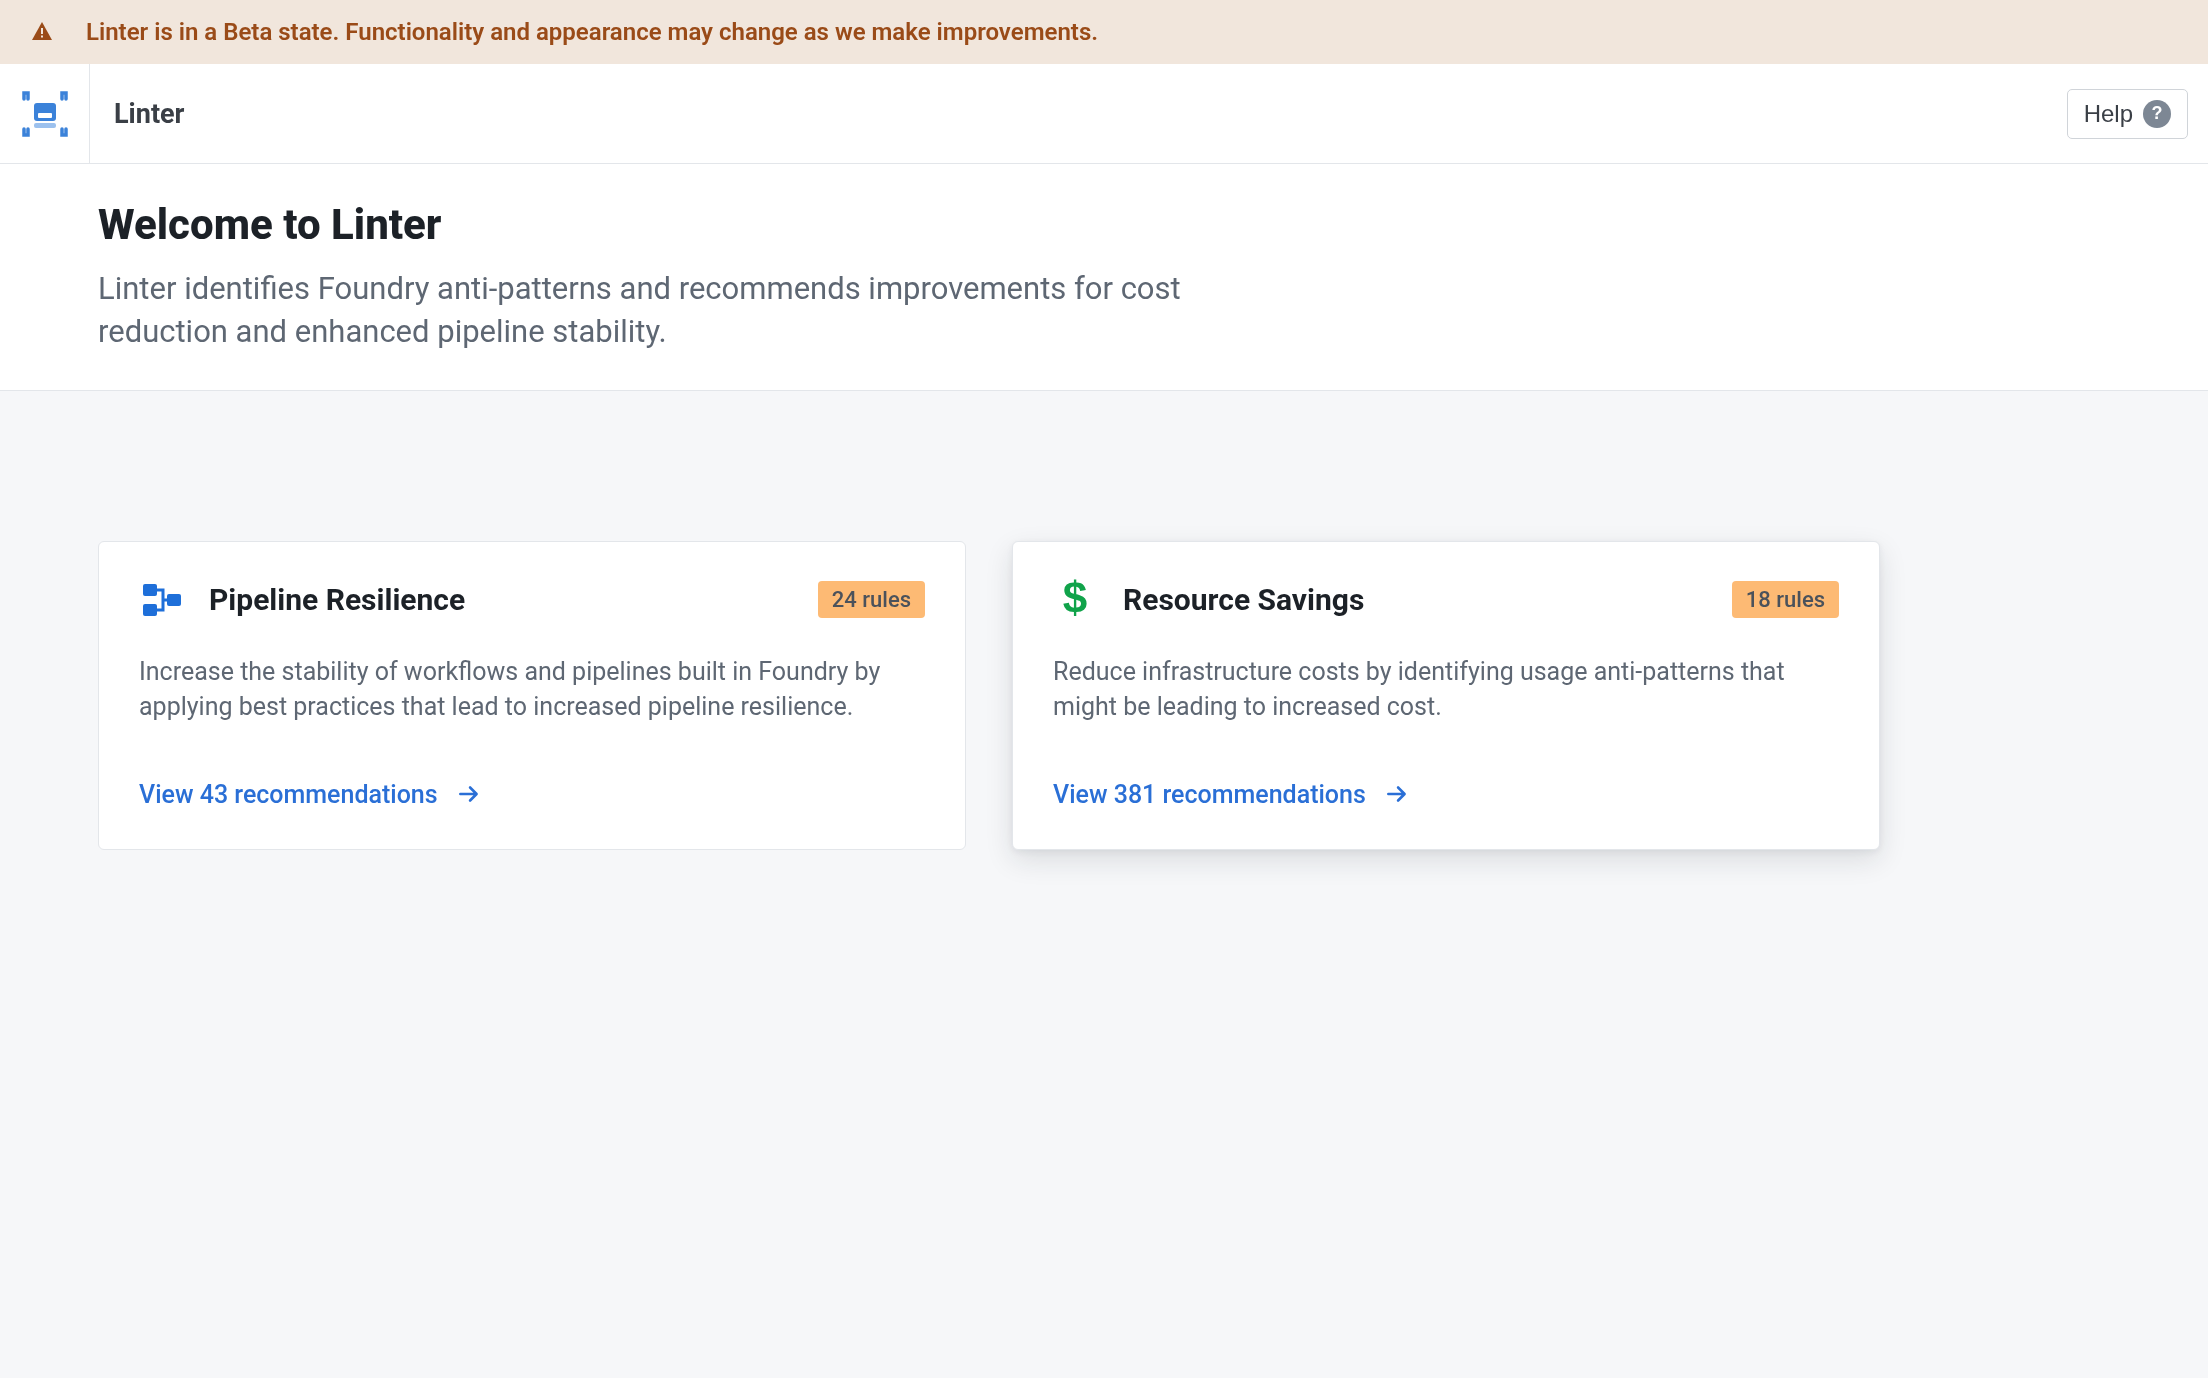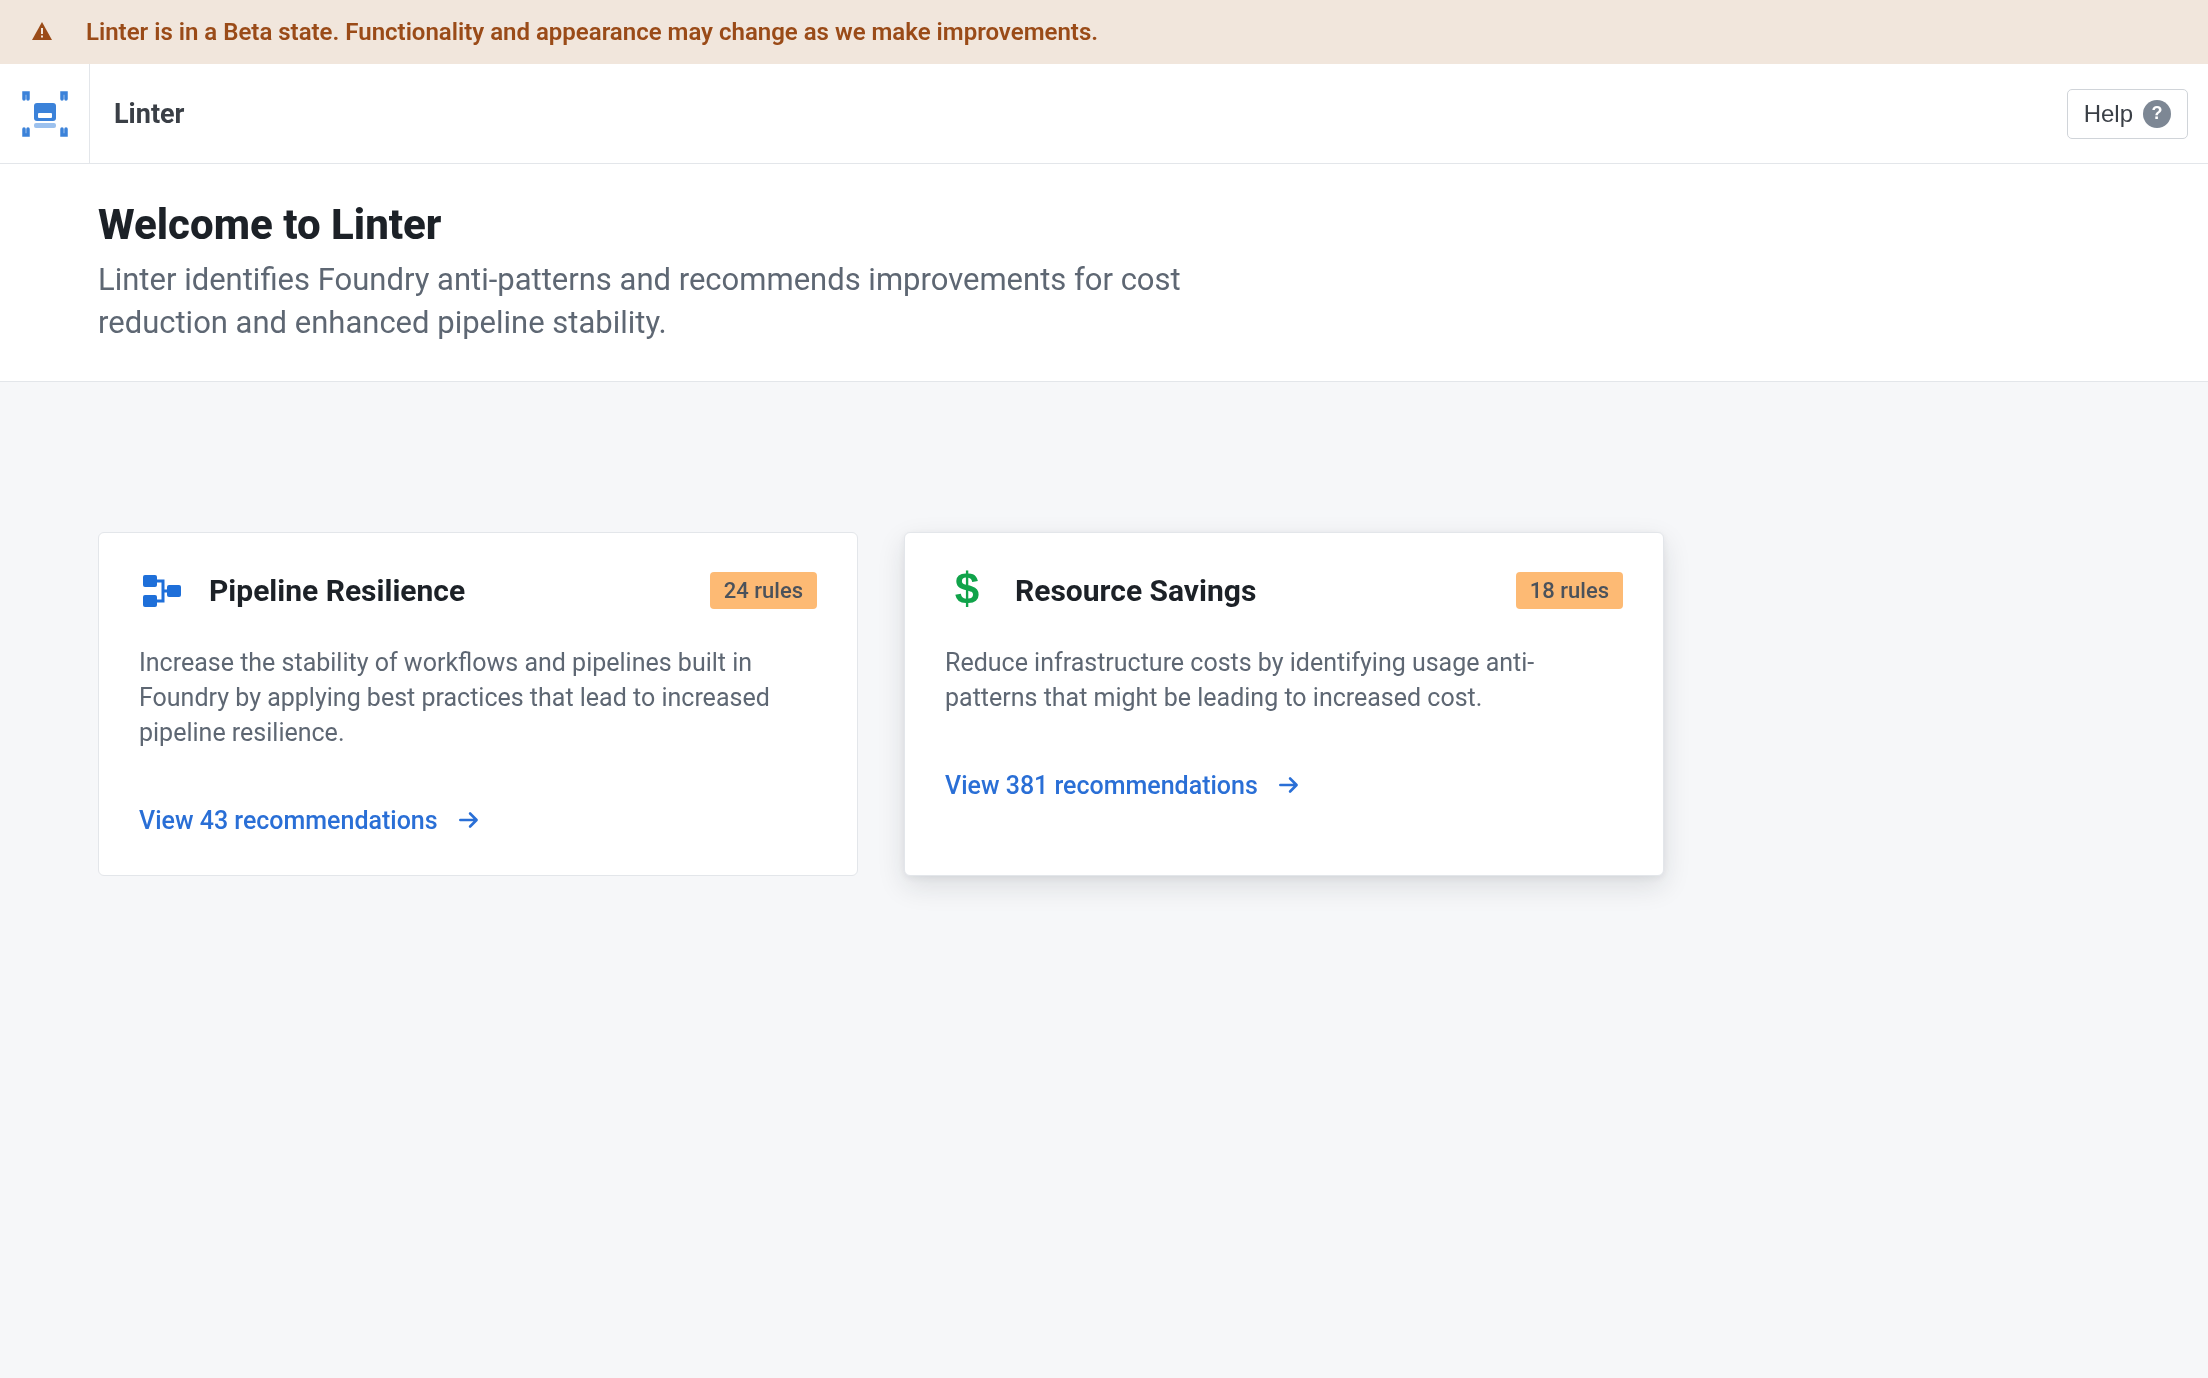--- a/index.html
+++ b/index.html
@@ -79,39 +79,39 @@
 
   .hero {
     background: #ffffff;
     padding: 36px 0 36px 98px;
     border-bottom: 1px solid #e3e6ea;
   }
   .hero h1 {
     font-size: 42px;
     font-weight: 800;
     color: #1c2127;
-    margin-bottom: 9px;
+    margin-bottom: 18px;
   }
   .hero p {
     font-size: 31px;
     color: #5e6773;
     max-width: 1160px;
     line-height: 1.4;
   }
 
   .cards {
     display: flex;
     gap: 46px;
     padding: 150px 98px 0 98px;
   }
   .card {
     background: #fff;
     border: 1px solid #e3e6ea;
     border-radius: 6px;
-    width: 760px;
+    width: 868px;
     padding: 36px 40px 40px 40px;
     display: flex;
     flex-direction: column;
   }
   .card.elevated {
     box-shadow: 0 10px 28px rgba(22, 30, 44, 0.12), 0 2px 6px rgba(22,30,44,0.06);
   }
   .card-head {
     display: flex;
     align-items: center;

